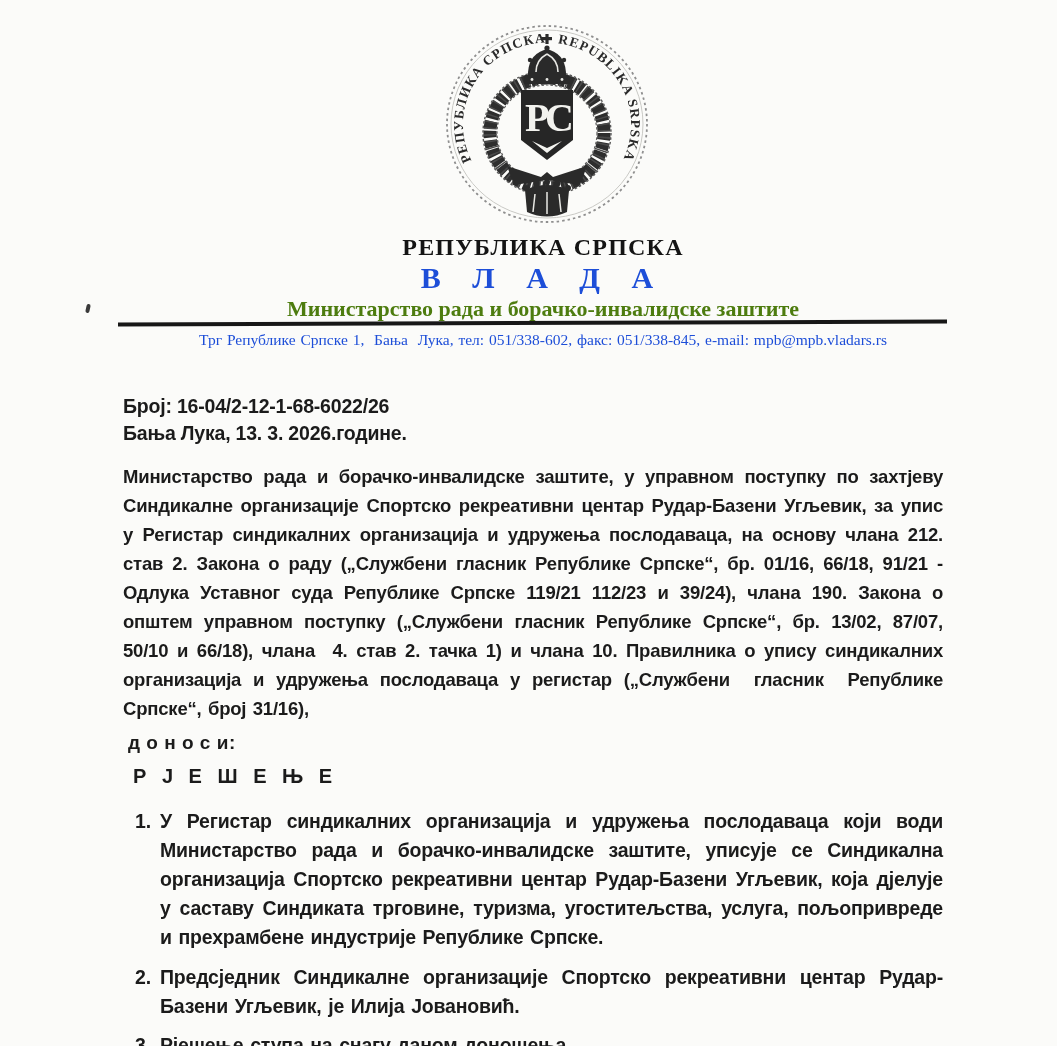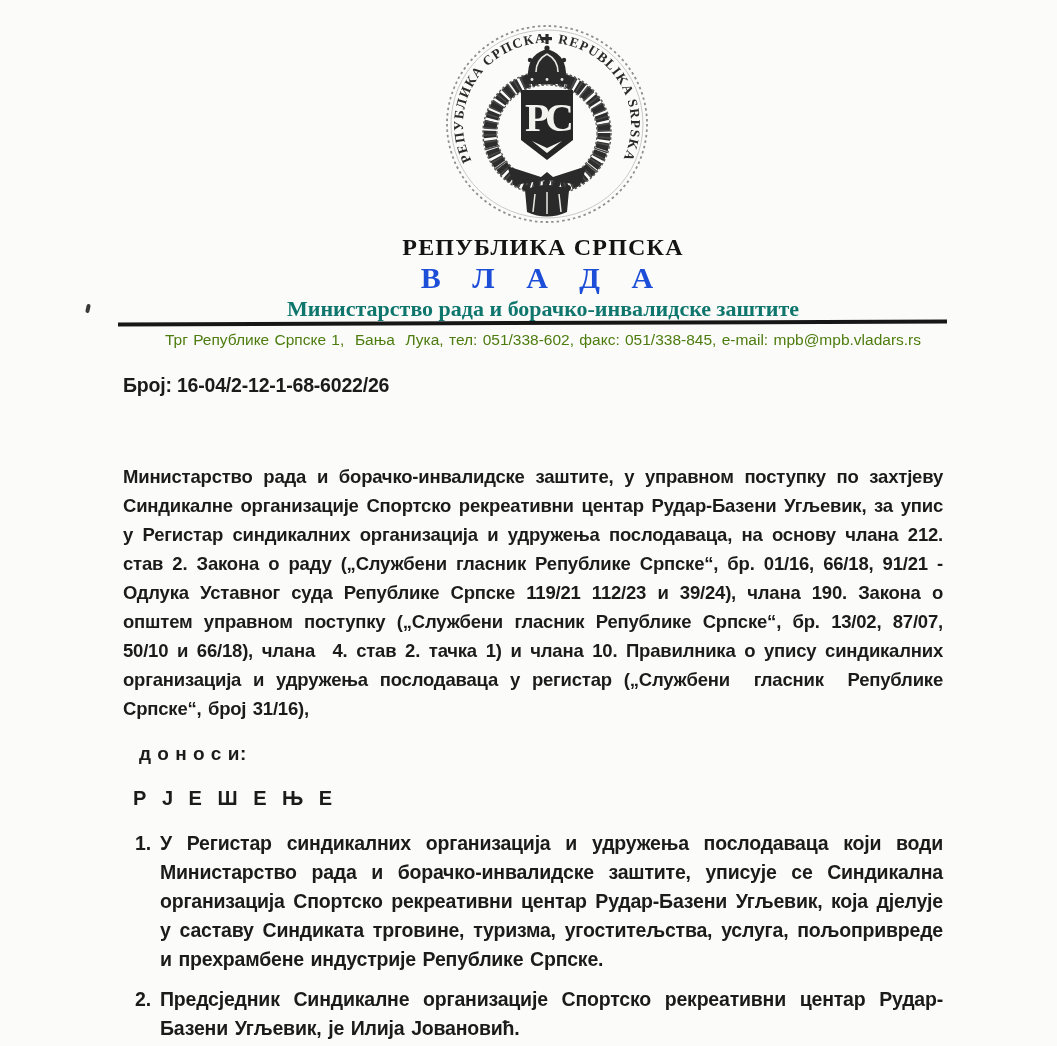--- a/index.html
+++ b/index.html
@@ -7,30 +7,30 @@
     position:relative;width:1057px;height:1046px;overflow:hidden;
     background:#fbfbf9;color:#1e1e1e;
     font-family:"Liberation Sans",sans-serif;
   }
   
   .seal{position:absolute;left:441px;top:20px;width:212px;height:208px;}
   .arc{font-family:"Liberation Serif",serif;font-size:13.5px;font-weight:bold;letter-spacing:1.2px;fill:#2b2b2b;}
   .h-center{position:absolute;left:36px;width:1014px;text-align:center;}
   .republic{top:234px;font-family:"Liberation Serif",serif;font-weight:700;font-size:24px;letter-spacing:1.2px;color:#141414;}
   .vlada{top:261px;font-family:"Liberation Serif",serif;font-weight:700;font-size:30px;letter-spacing:12px;color:#1d4ed8;}
-  .ministry{top:296px;font-family:"Liberation Serif",serif;font-weight:700;font-size:22px;color:#0f766e;}
+  .ministry{top:296px;font-family:"Liberation Serif",serif;font-weight:700;font-size:22px;color:#4d7c0f;}
   .rule{position:absolute;left:118px;top:321px;width:829px;height:4px;background:#171717;transform:rotate(-0.2deg);}
-  .address{top:331px;font-family:Liberation Sans, sans-serif;font-size:15.5px;color:#4d7c0f;word-spacing:1px;}
+  .address{top:331px;font-family:Liberation Serif, serif;font-size:15.5px;color:#1d4ed8;word-spacing:1px;}
   .artifact{position:absolute;left:86px;top:304px;width:4px;height:9px;background:#3a3a3a;border-radius:2px;transform:rotate(12deg);}
   
-  .meta{position:absolute;left:123px;top:372px;font-size:19.5px;line-height:27px;font-weight:700;letter-spacing:-0.2px;color:#1b1b1b;}
+  .meta{position:absolute;left:123px;top:393px;font-size:19.5px;line-height:27px;font-weight:700;letter-spacing:-0.2px;color:#1b1b1b;}
   
   .content{position:absolute;left:123px;top:462px;width:820px;color:#1b1b1b;}
   .intro{margin:0;font-size:18.5px;line-height:29px;font-weight:700;letter-spacing:-0.2px;word-spacing:1.5px;text-align:justify;}
-  .enacts{margin:16px;font-size:19px;line-height:29px;font-weight:700;letter-spacing:0.5px;}
+  .enacts{margin:5px;font-size:19px;line-height:29px;font-weight:700;letter-spacing:0.5px;}
   .title{margin:4px 0 0 0;position:relative;left:10px;text-align:left;font-size:20px;line-height:29px;font-weight:700;letter-spacing:5px;}
   .item{display:flex;font-size:19.5px;line-height:29px;font-weight:700;letter-spacing:-0.2px;}
   .item .num{flex:0 0 25px;margin-left:12px;}
   .item .txt{flex:1;text-align:justify;word-spacing:1.5px;}
   .item-1{margin-top:16px;}
   .item-2{margin-top:11px;}
   .item-3{margin-top:10px;}
 </style>
 </head>
 <body>
@@ -95,20 +95,21 @@
 
   <div class="republic h-center">РЕПУБЛИКА СРПСКА</div>
   <div class="vlada h-center">В Л А Д А</div>
   <div class="ministry h-center">Министарство рада и борачко-инвалидске заштите</div>
   <div class="rule"></div>
   <div class="address h-center">Трг Републике Српске 1, &nbsp;Бања &nbsp;Лука, тел: 051/338-602, факс: 051/338-845, e-mail: mpb@mpb.vladars.rs</div>
   <div class="artifact"></div>
 
   <div class="meta">
     <div>Број: 16-04/2-12-1-68-6022/26</div>
+    <div>Бања Лука, 13. 3. 2026.године.</div>
   </div>
 
   <div class="content">
     <p class="intro">Министарство рада и борачко-инвалидске заштите, у управном поступку по захтјеву Синдикалне организације Спортско рекреативни центар Рудар-Базени Угљевик, за упис у Регистар синдикалних организација и удружења послодаваца, на основу члана 212. став 2. Закона о раду („Службени гласник Републике Српске“, бр. 01/16, 66/18, 91/21 - Одлука Уставног суда Републике Српске 119/21 112/23 и 39/24), члана 190. Закона о општем управном поступку („Службени гласник Републике Српске“, бр. 13/02, 87/07, 50/10 и 66/18), члана &nbsp;4. став 2. тачка 1) и члана 10. Правилника о упису синдикалних организација и удружења послодаваца у регистар („Службени &nbsp;гласник &nbsp;Републике Српске“, број 31/16),</p>
     <p class="enacts">д о н о с и:</p>
     <h2 class="title">Р Ј Е Ш Е Њ Е</h2>
 
     <div class="item item-1">
       <span class="num">1.</span>
       <span class="txt">У Регистар синдикалних организација и удружења послодаваца који води Министарство рада и борачко-инвалидске заштите, уписује се Синдикална организација Спортско рекреативни центар Рудар-Базени Угљевик, која дјелује у саставу Синдиката трговине, туризма, угоститељства, услуга, пољопривреде и прехрамбене индустрије Републике Српске.</span>

